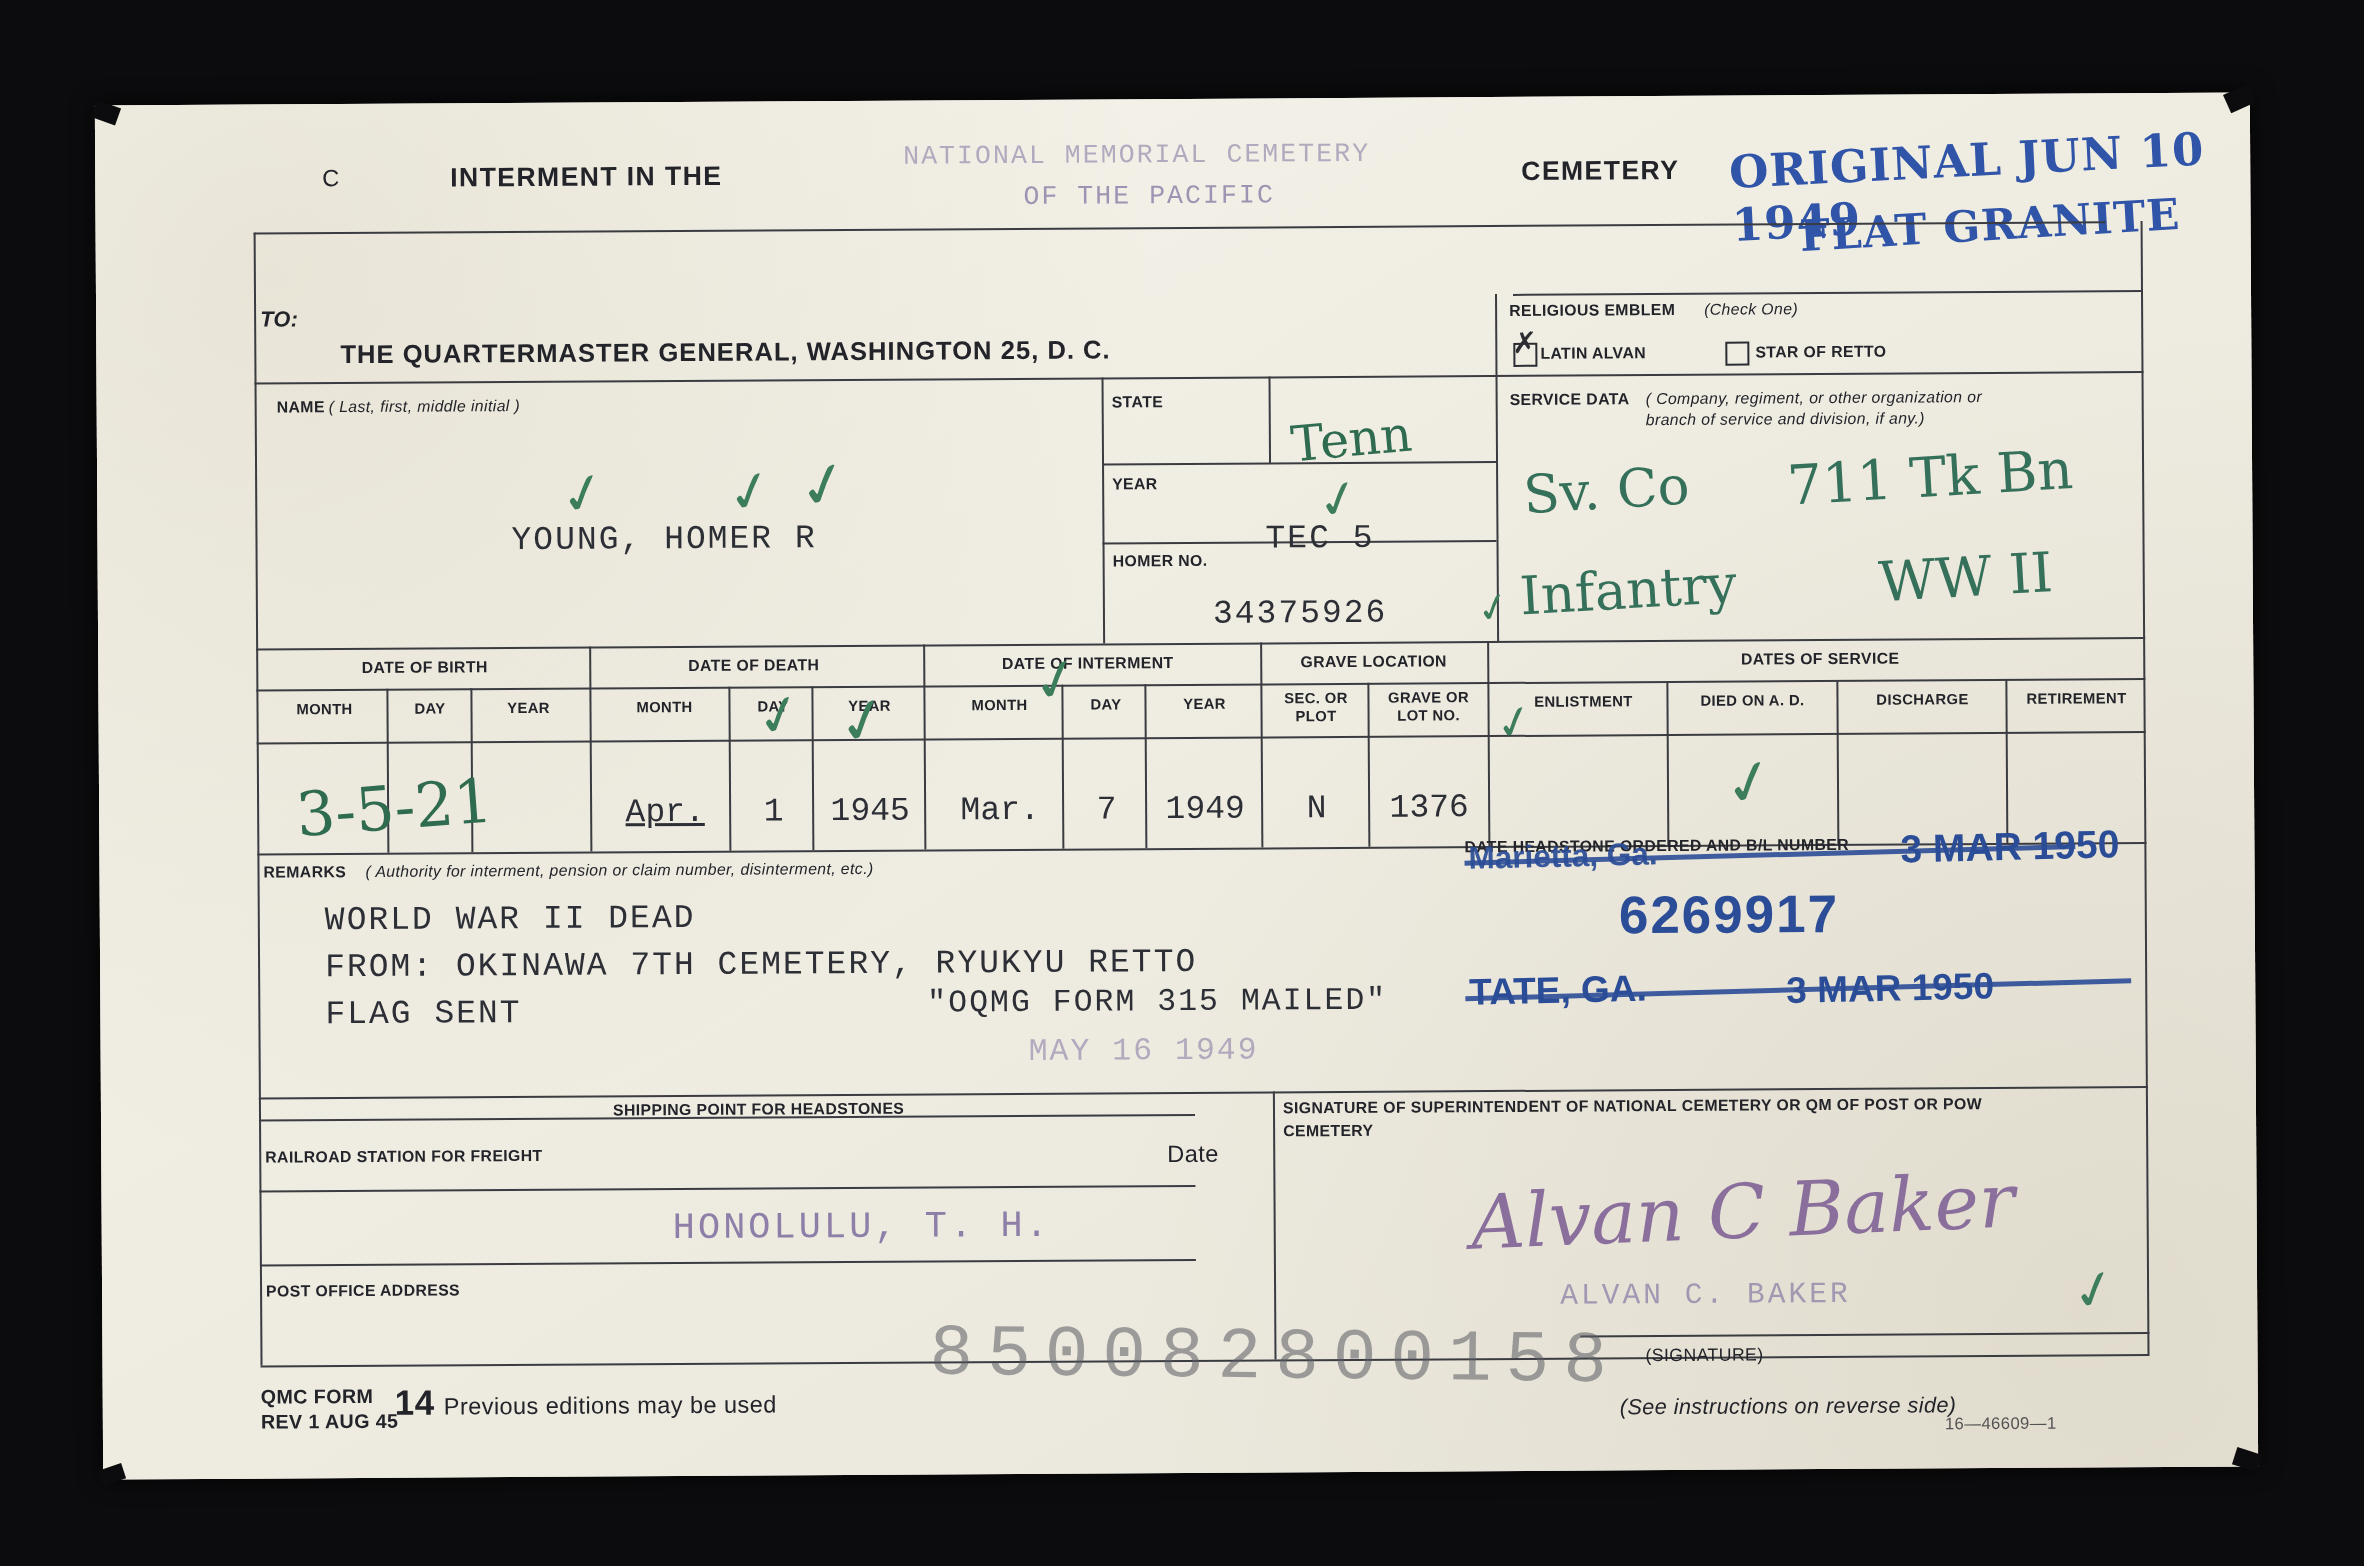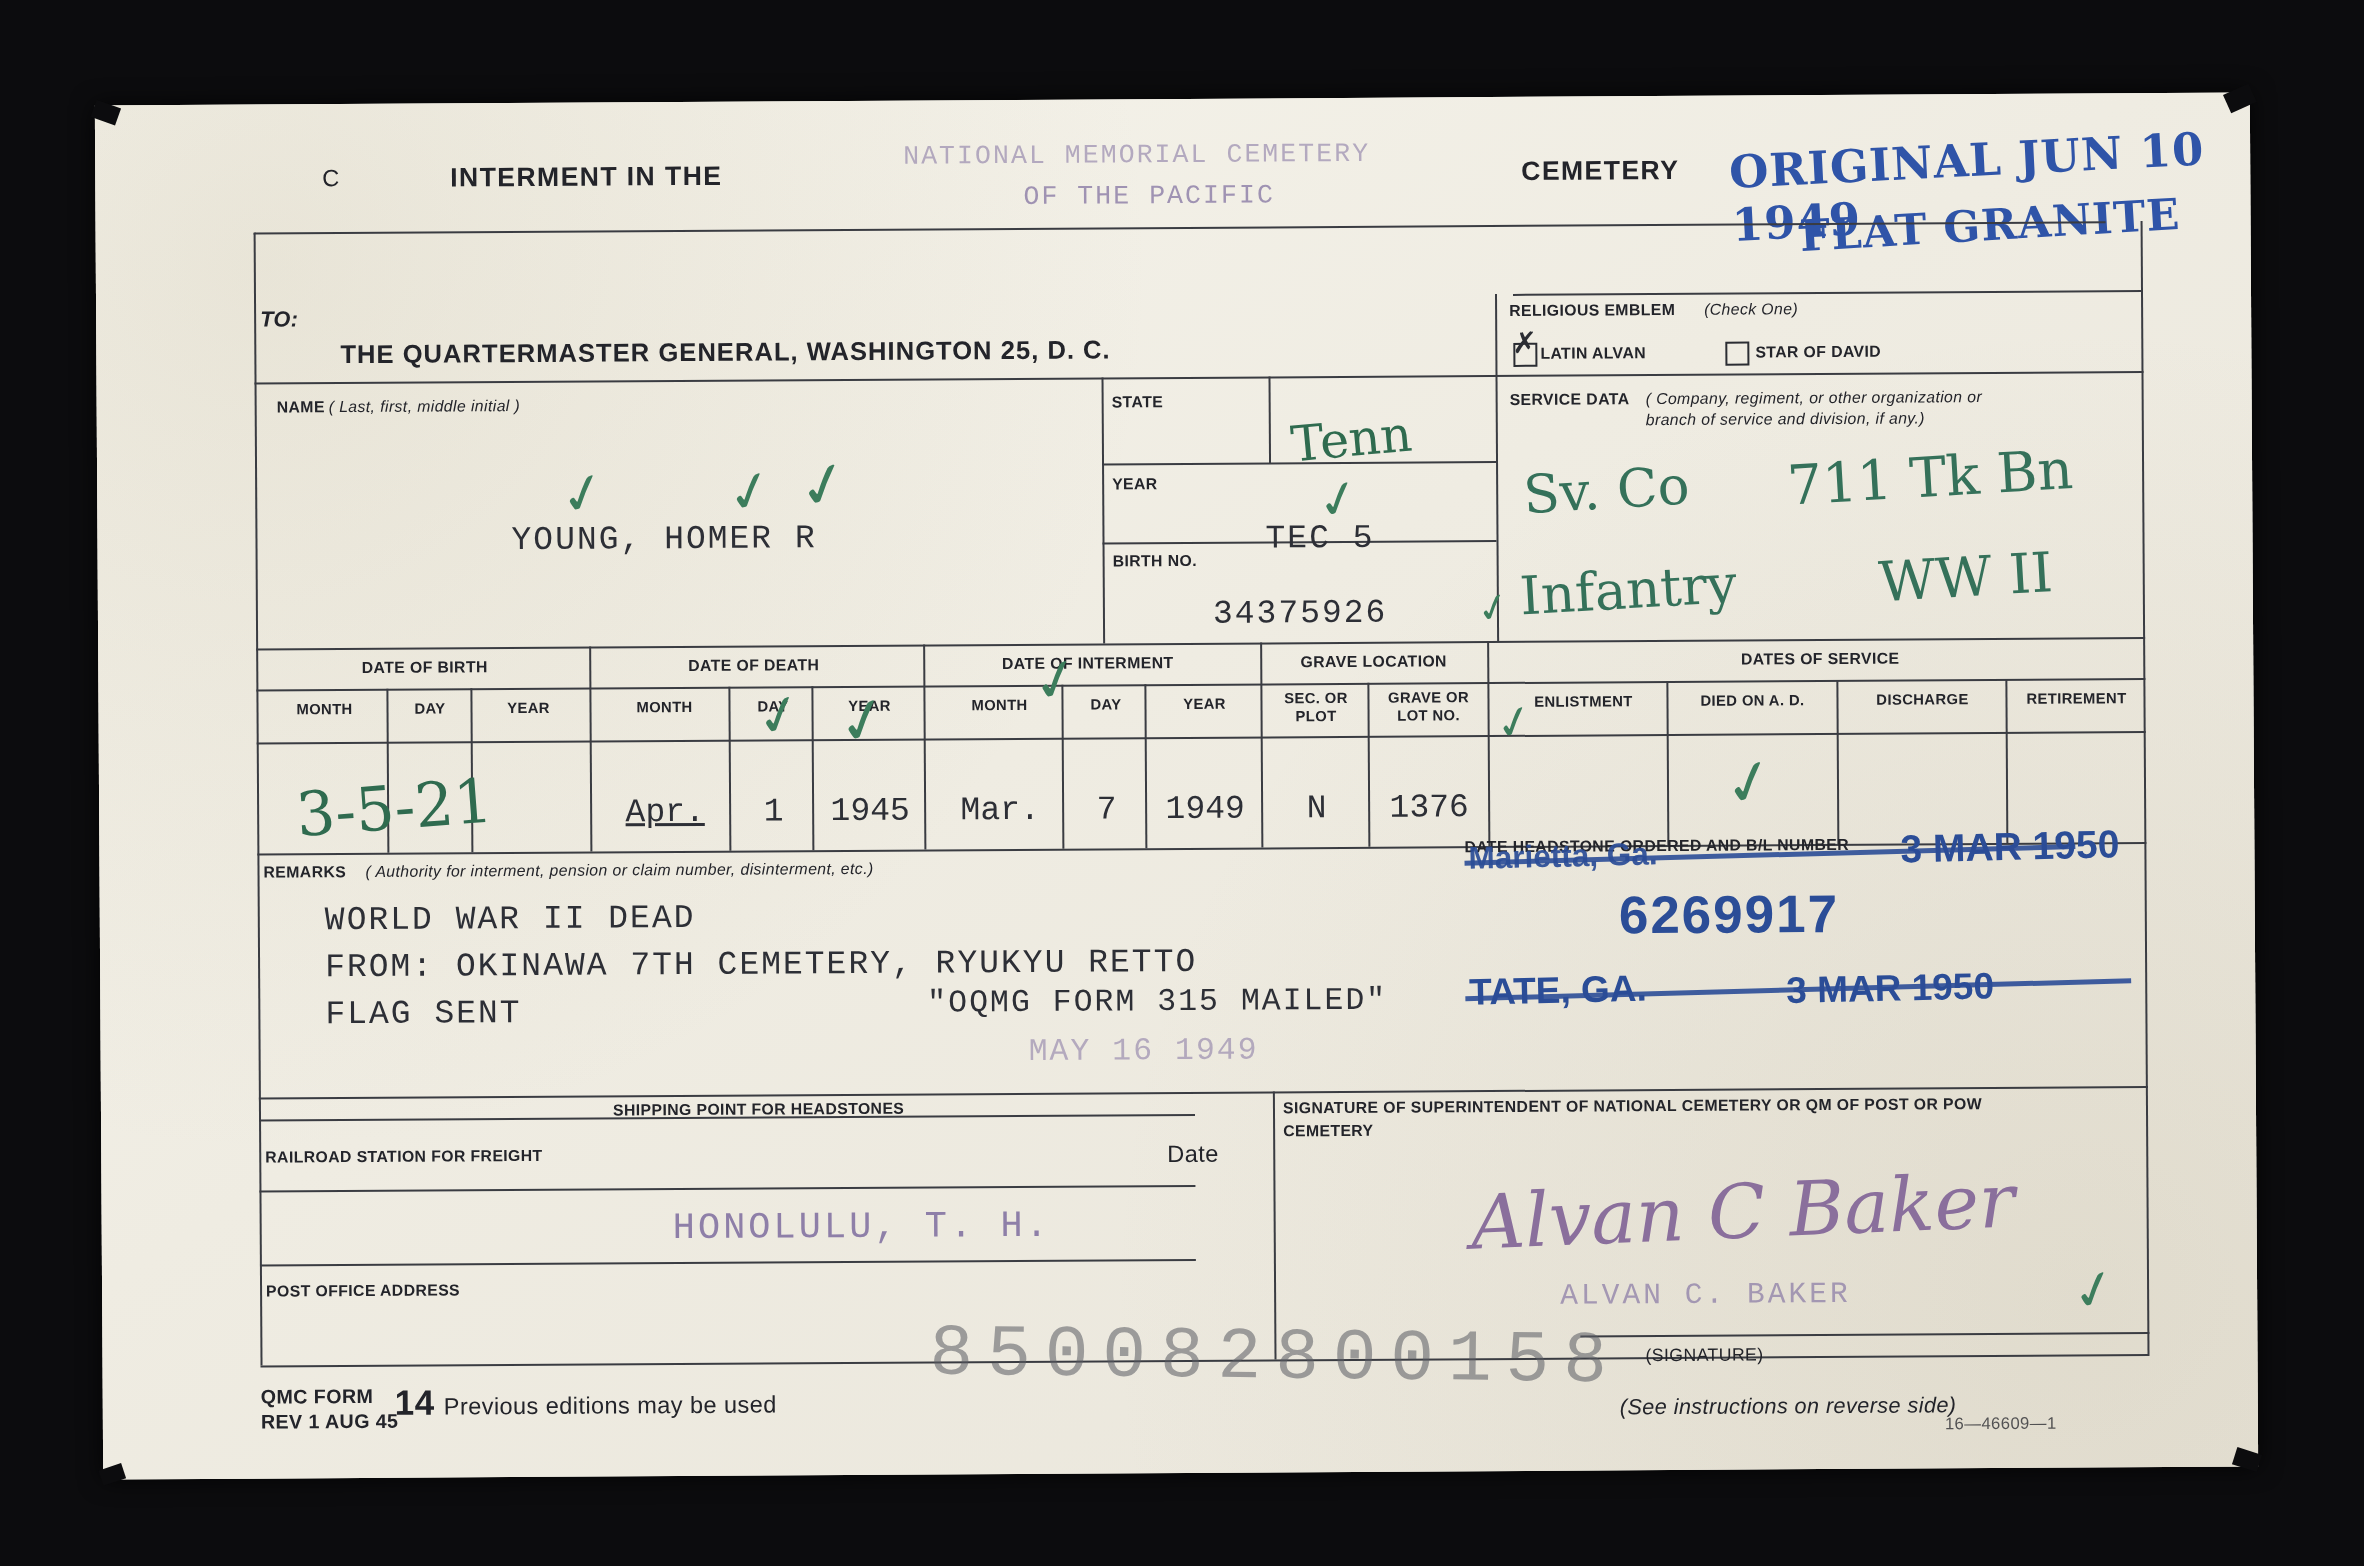--- a/index.html
+++ b/index.html
@@ -121,33 +121,33 @@
       <div class="check chk-rot" style="left:630px;top:363px;font-size:55px;">✓</div>
       <div class="check chk-rot" style="left:701px;top:353px;font-size:61px;">✓</div>
 
       <div class="lbl sm" style="left:1015px;top:294px;">STATE</div>
       <div class="hw" style="left:1194px;top:313px;font-size:49px;transform:rotate(-5deg);">Tenn</div>
 
       <div class="lbl sm" style="left:1015px;top:376px;">YEAR</div>
       <div class="typed" style="left:1168px;top:422px;font-size:33px;letter-spacing:2px;">TEC 5</div>
       <div class="check chk-rot" style="left:1220px;top:376px;font-size:51px;">✓</div>
 
-      <div class="lbl sm" style="left:1015px;top:453px;">BIRTH NO.</div>
+      <div class="lbl sm" style="left:1015px;top:453px;">HOMER NO.</div>
       <div class="typed" style="left:1115px;top:497px;font-size:33px;letter-spacing:2px;">34375926</div>
       <div class="check chk-rot" style="left:1379px;top:491px;font-size:39px;">✓</div>
 
       <div class="lbl sm" style="left:1413px;top:205px;">RELIGIOUS EMBLEM</div>
       <div class="lbl sm it" style="left:1608px;top:205px;">(Check One)</div>
 
       <div class="cbx" style="left:1417px;top:246px;"></div>
       <div class="cbx-mark" style="left:1416px;top:232px;">✗</div>
       <div class="lbl sm" style="left:1444px;top:248px;">LATIN ALVAN</div>
 
       <div class="cbx" style="left:1629px;top:246px;"></div>
-      <div class="lbl sm" style="left:1659px;top:248px;">STAR OF DAVID</div>
+      <div class="lbl sm" style="left:1659px;top:248px;">STAR OF RETTO</div>
 
       <div class="lbl sm" style="left:1413px;top:294px;">SERVICE DATA</div>
       <div class="lbl sm it" style="left:1549px;top:294px;">( Company, regiment, or other organization or</div>
       <div class="lbl sm it" style="left:1549px;top:315px;">branch of service and division, if any.)</div>
 
       <div class="hw hwg" style="left:1426px;top:363px;font-size:53px;transform:rotate(-3deg);">Sv. Co</div>
       <div class="hw hwg" style="left:1690px;top:351px;font-size:55px;transform:rotate(-3deg);">711 Tk Bn</div>
       <div class="hw hwg" style="left:1422px;top:463px;font-size:53px;transform:rotate(-3deg);">Infantry</div>
       <div class="hw hwg" style="left:1781px;top:451px;font-size:55px;transform:rotate(-3deg);">WW II</div>
 

